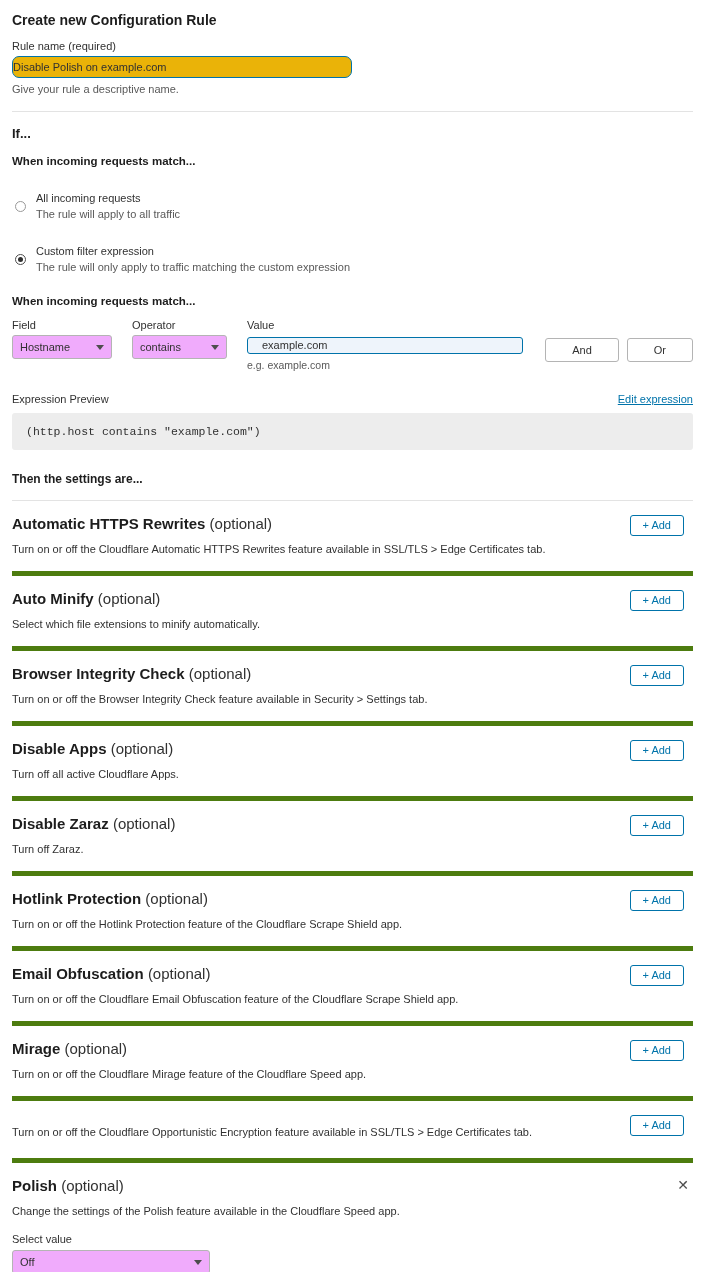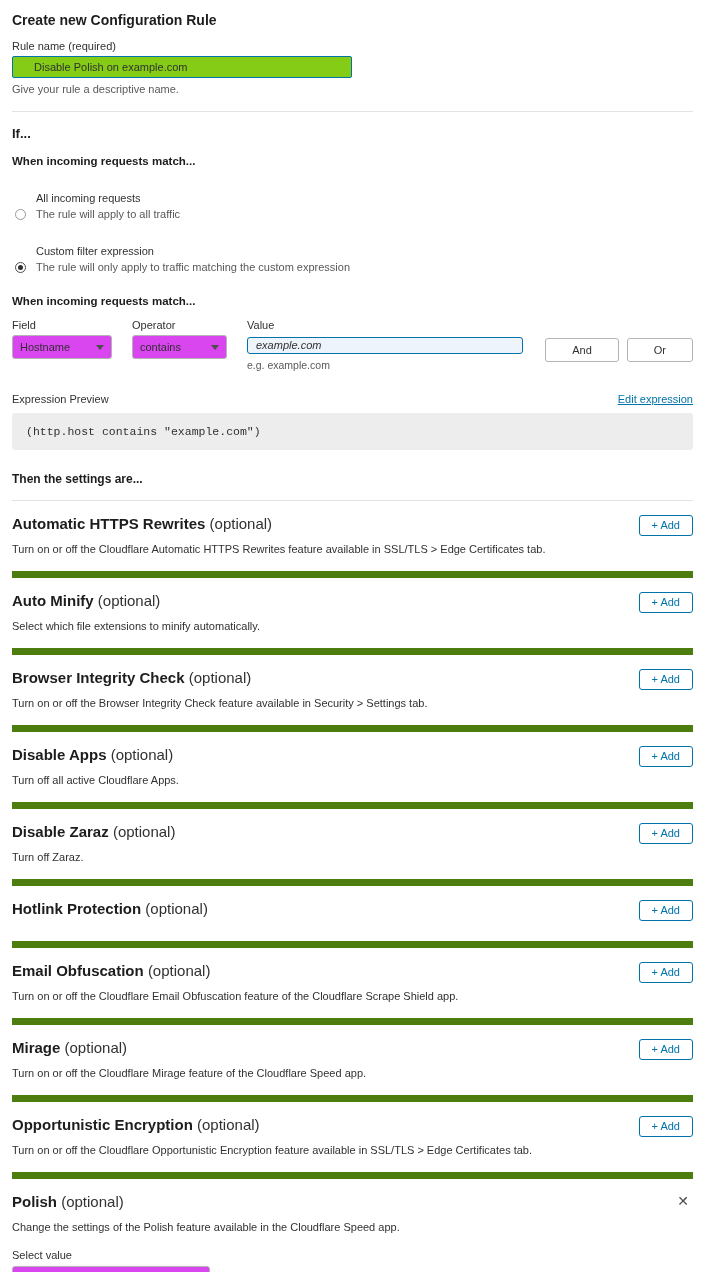--- a/index.html
+++ b/index.html
@@ -28,24 +28,24 @@
     font-size: 11px;
     color: #595959;
     margin-top: 5px;
   }
 
   input.text-input {
     font-family: "Liberation Sans", sans-serif;
     font-size: 11px;
     color: #313131;
     height: 22px;
-    padding: 2px 21px;
+    padding: 2px 0;
     border: 1px solid #0073aa;
-    border-radius: 2px;
-    background: #84cc16;
+    border-radius: 7px;
+    background: #eab308;
     outline: none;
   }
   #rule-name-input { width: 340px; }
 
   hr.sep {
     border: none;
     border-top: 1px solid #e3e3e3;
     margin: 16px 0 14px 0;
   }
 
@@ -57,21 +57,21 @@
   }
   .subheading {
     font-size: 11.5px;
     font-weight: bold;
     color: #1d1d1d;
     margin: 8px 0 12px 0;
   }
 
   .radio-row {
     display: flex;
-    align-items: flex-end;
+    align-items: center;
     margin-bottom: 14px;
     margin-top: 24px;
   }
   .radio {
     width: 11px; height: 11px;
     border-radius: 50%;
     border: 1px solid #999;
     background: #fff;
     margin: 2px 10px 0 3px;
     flex: none;
@@ -105,21 +105,21 @@
   .col-label {
     font-size: 11px;
     color: #313131;
     margin-bottom: 4px;
   }
   .select-box {
     position: relative;
     height: 24px;
     border: 1px solid #b4b4b4;
     border-radius: 3px;
-    background: #d946ef;
+    background: #f0abfc;
     font-size: 11px;
     color: #313131;
     display: flex;
     align-items: center;
     padding: 0 20px 0 7px;
   }
   .select-box .caret {
     position: absolute;
     right: 7px; top: 50%;
     margin-top: -2px;
@@ -132,24 +132,23 @@
   .operator-col { width: 95px; }
   .value-col { flex: 1 1 auto; }
   .value-col input {
     width: 100%;
     height: 17px;
     border: 1px solid #0073aa;
     border-radius: 3px;
     background: #eef4fb;
     font-size: 11px;
     color: #313131;
-    padding: 2px 8px;
+    padding: 2px 14px;
     font-family: "Liberation Sans", sans-serif;
     outline: none;
-    font-style: italic;
   }
   .value-hint {
     font-size: 10.5px;
     color: #595959;
     margin-top: 5px;
   }
   .btn-outline {
     height: 24px;
     min-width: 36px;
     border: 1px solid #b4b4b4;
@@ -187,21 +186,21 @@
   }
 
   .then-heading {
     font-size: 12px;
     font-weight: bold;
     color: #1d1d1d;
     margin: 22px 0 0 0;
   }
 
   .setting {
-    border-top: 7px solid #4d7c0f;
+    border-top: 5px solid #4d7c0f;
     padding: 14px 0 16px 0;
     position: relative;
     min-height: 62px;
   }
   .setting:first-of-type { border-top: 1px solid #e3e3e3; }
   .setting .s-title {
     font-size: 15px;
     font-weight: bold;
     color: #1d1d1d;
   }
@@ -210,21 +209,21 @@
     color: #313131;
   }
   .setting .s-desc {
     font-size: 11px;
     color: #313131;
     margin-top: 11px;
     max-width: 600px;
   }
   .add-btn {
     position: absolute;
-    right: 0;
+    right: 9px;
     top: 14px;
     height: 21px;
     padding: 0 12px;
     border: 1px solid #0073aa;
     border-radius: 3px;
     background: #fff;
     color: #0073aa;
     font-size: 11px;
     font-family: "Liberation Sans", sans-serif;
     cursor: pointer;
@@ -369,20 +368,21 @@
       </div>
       <div class="s-desc">Turn off Zaraz.</div>
       <button class="add-btn">+ Add</button>
     </div>
 
     <div class="setting">
       <div class="s-title">
         <span>Hotlink Protection</span>
         <span class="optional">(optional)</span>
       </div>
+      <div class="s-desc">Turn on or off the Hotlink Protection feature of the Cloudflare Scrape Shield app.</div>
       <button class="add-btn">+ Add</button>
     </div>
 
     <div class="setting">
       <div class="s-title">
         <span>Email Obfuscation</span>
         <span class="optional">(optional)</span>
       </div>
       <div class="s-desc">Turn on or off the Cloudflare Email Obfuscation feature of the Cloudflare Scrape Shield app.</div>
       <button class="add-btn">+ Add</button>
@@ -391,24 +391,20 @@
     <div class="setting">
       <div class="s-title">
         <span>Mirage</span>
         <span class="optional">(optional)</span>
       </div>
       <div class="s-desc">Turn on or off the Cloudflare Mirage feature of the Cloudflare Speed app.</div>
       <button class="add-btn">+ Add</button>
     </div>
 
     <div class="setting">
-      <div class="s-title">
-        <span>Opportunistic Encryption</span>
-        <span class="optional">(optional)</span>
-      </div>
       <div class="s-desc">Turn on or off the Cloudflare Opportunistic Encryption feature available in SSL/TLS &gt; Edge Certificates tab.</div>
       <button class="add-btn">+ Add</button>
     </div>
 
     <div class="setting" style="padding-bottom:24px;">
       <div class="s-title">
         <span>Polish</span>
         <span class="optional">(optional)</span>
       </div>
       <div class="s-desc">Change the settings of the Polish feature available in the Cloudflare Speed app.</div>

